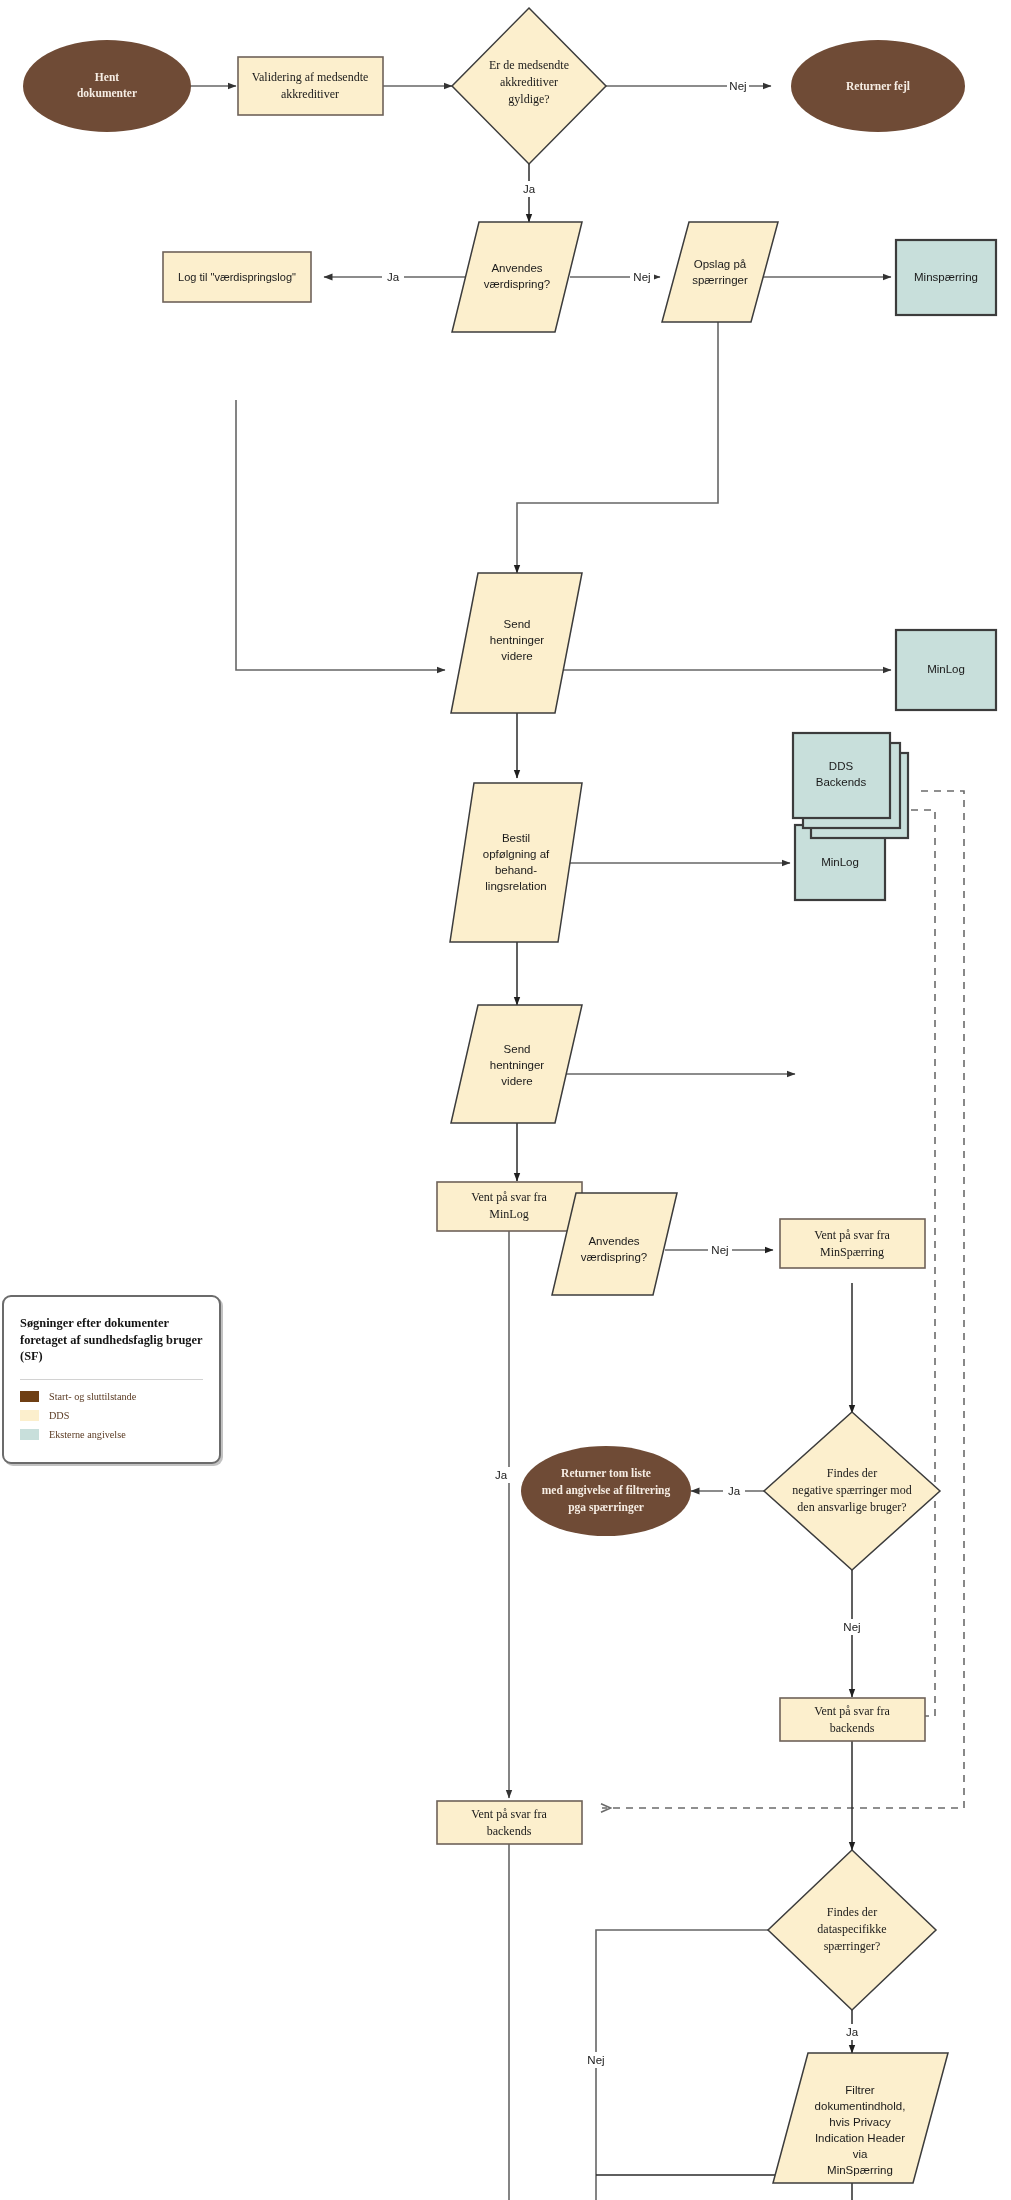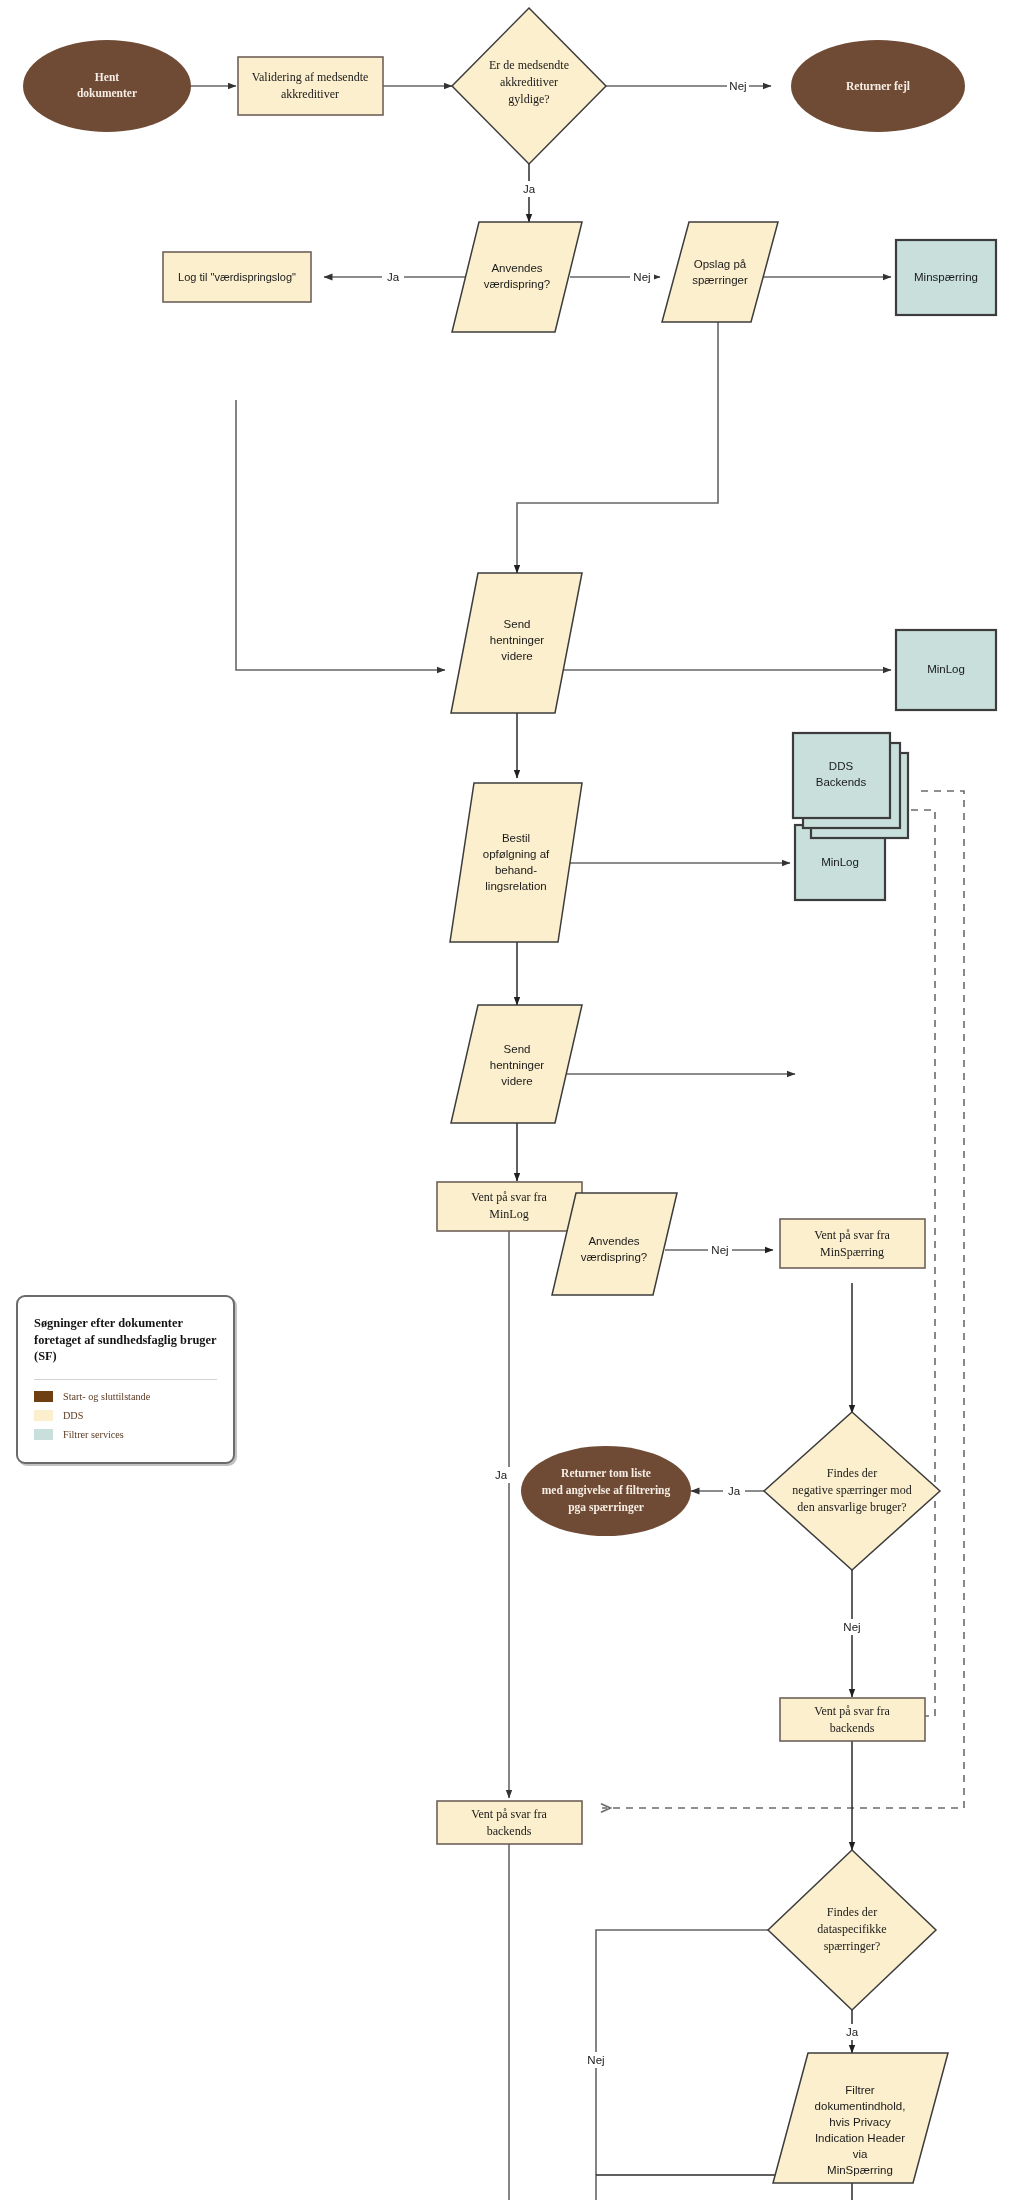--- a/index.html
+++ b/index.html
@@ -71,21 +71,21 @@
   text.edge-lbl {
     font-family: "Liberation Sans", sans-serif;
     fill: #1a1a1a;
     font-size: 11.5px;
     text-anchor: middle;
     dominant-baseline: middle;
   }
   
   #legend-card {
     position: absolute;
-    left: 16px;
+    left: 2px;
     top: 1295px;
     width: 219px;
     box-sizing: border-box;
     background: #ffffff;
     border: 2px solid #6b6b6b;
     border-radius: 9px;
     box-shadow: 2px 2px 0 rgba(80,80,80,0.35);
     padding: 14px 16px 14px 16px;
   }
   #legend-title {
@@ -383,15 +383,15 @@
     <span class="legend-label">Start- og sluttilstande</span>
   </div>
 
   <div class="legend-row">
     <span class="legend-swatch" style="background:#FCEFCD"></span>
     <span class="legend-label">DDS</span>
   </div>
 
   <div class="legend-row">
     <span class="legend-swatch" style="background:#C8DFDB"></span>
-    <span class="legend-label">Filtrer services</span>
+    <span class="legend-label">Eksterne angivelse</span>
   </div>
 </div>
 
 </body></html>

